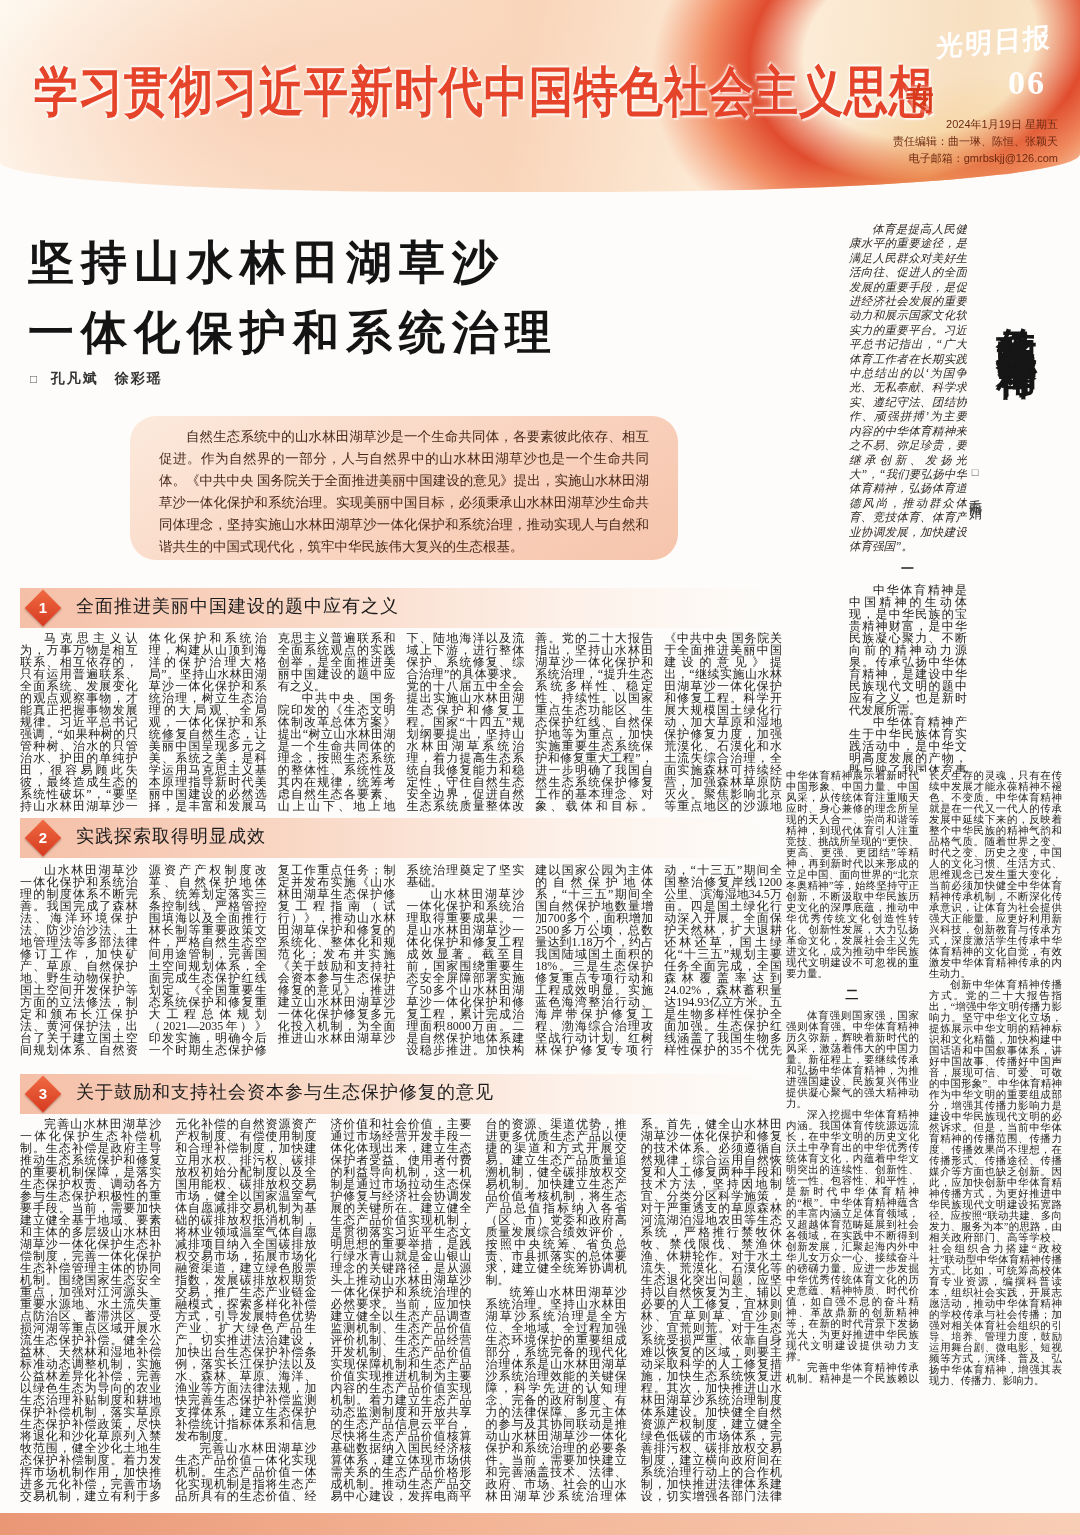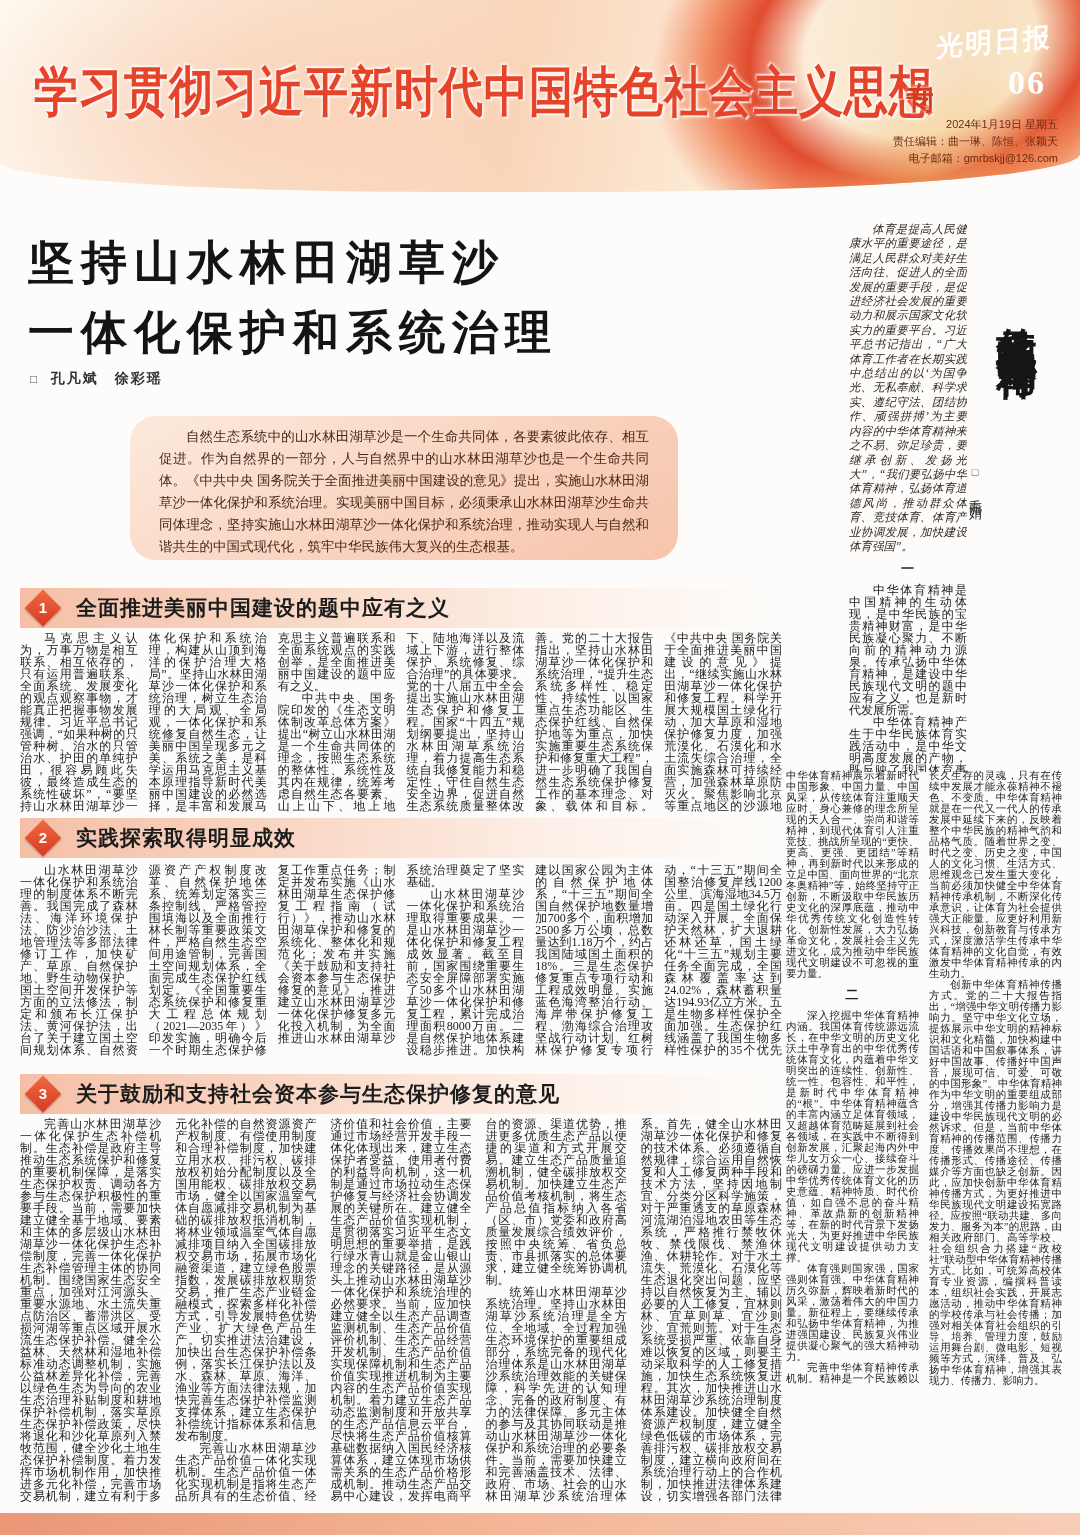--- a/index.html
+++ b/index.html
@@ -37,21 +37,21 @@
   .intro-box { position:absolute; left:130px; top:416px; width:548px; height:144px; border-radius:26px;
              background:linear-gradient(150deg,#fceadd 0%,#f9d3bf 55%,#f6c4ab 100%); padding:10px 29px 12px; }
   .intro-box p { font-size:13.5px; line-height:22px; color:#46281a; text-align:justify; text-indent:2em; }
 
   .sec-bar { position:absolute; left:20px; width:748px; height:40px;
              background:linear-gradient(90deg,#f5bfa7 0%,#f9d8c6 38%,#fdf0e8 72%,rgba(253,240,232,0) 100%); }
   .sec-bar .diamond { position:absolute; left:10px; top:7px; width:26px; height:26px; transform:rotate(45deg);
              background:linear-gradient(135deg,#f06a42,#d63a20); box-shadow:1px 1px 2px rgba(0,0,0,.25); }
   .sec-bar .dnum { position:absolute; left:10px; top:7px; width:26px; height:26px; color:#fff; font-weight:700;
              font-size:15px; text-align:center; line-height:26px; font-family:"Liberation Sans","DejaVu Sans",sans-serif; }
-  .sec-bar h2 { position:absolute; left:56px; top:6px; font-size:21px; font-weight:700; color:#1c1c1c; letter-spacing:1px; }
+  .sec-bar h2 { position:absolute; left:56px; top:6px; font-size:18px; font-weight:400; color:#1c1c1c; letter-spacing:1px; }
 
   .sec-body { position:absolute; left:20px; width:762px; overflow:hidden; column-gap:11px; }
   .sec-body .para, .sb-col .para, .sb-body .para { font-size:12px; line-height:12px; color:#1b1b1b;
              text-align:justify; text-indent:2em; }
   #sec1-body { top:632px; height:181px; column-count:6; }
   #sec2-body { top:864px; height:197px; column-count:6; }
   #sec3-body { top:1118px; height:394px; column-count:5; column-gap:14px; }
 
   
   .sidebar { position:absolute; left:780px; top:0; width:288px; height:1535px; }
@@ -156,22 +156,22 @@
     <div class="sb-title">传承和弘扬中华体育精神</div>
     <div class="sb-author">
       <span class="sq">□</span>
       <span>毛丽娟</span>
     </div>
 
     <div class="sb-body">
       <p class="para noindent">中华体育精神展示着新时代中国形象、中国力量、中国风采，从传统体育注重顺天应时、身心兼修的理念所呈现的天人合一、崇尚和谐等精神，到现代体育引人注重竞技、挑战所呈现的“更快、更高、更强、更团结”等精神，再到新时代以来形成的立足中国、面向世界的“北京冬奥精神”等，始终坚持守正创新，不断汲取中华民族历史文化的深厚底蕴，推动中华优秀传统文化创造性转化、创新性发展，大力弘扬革命文化，发展社会主义先进文化，成为推动中华民族现代文明建设不可忽视的重要力量。</p>
       <div class="divider">二</div>
       <div>
+          <p class="para">体育强则国家强，国家强则体育强。中华体育精神历久弥新，辉映着新时代的风采，激荡着伟大的中国力量。新征程上，要继续传承和弘扬中华体育精神，为推进强国建设、民族复兴伟业提供凝心聚气的强大精神动力。</p>
           <p class="para">深入挖掘中华体育精神内涵。我国体育传统源远流长，在中华文明的历史文化沃土中孕育出的中华优秀传统体育文化，内蕴着中华文明突出的连续性、创新性、统一性、包容性、和平性，是新时代中华体育精神的“根”。中华体育精神蕴含的丰富内涵立足体育领域，又超越体育范畴延展到社会各领域，在实践中不断得到创新发展，汇聚起海内外中华儿女万众一心、接续奋斗的磅礴力量。应进一步发掘中华优秀传统体育文化的历史意蕴、精神特质、时代价值，如自强不息的奋斗精神、革故鼎新的创新精神等，在新的时代背景下发扬光大，为更好推进中华民族现代文明建设提供动力支撑。</p>
-          <p class="para">体育强则国家强，国家强则体育强。中华体育精神历久弥新，辉映着新时代的风采，激荡着伟大的中国力量。新征程上，要继续传承和弘扬中华体育精神，为推进强国建设、民族复兴伟业提供凝心聚气的强大精神动力。</p>
           <p class="para">完善中华体育精神传承机制。精神是一个民族赖以长久生存的灵魂，只有在传续中发展才能永葆精神不褪色、不变质。中华体育精神就是在一代又一代人的传承发展中延续下来的，反映着整个中华民族的精神气韵和品格气质。随着世界之变、时代之变、历史之变，中国人的文化习惯、生活方式、思维观念已发生重大变化，当前必须加快健全中华体育精神传承机制，不断深化传承意识，让体育为社会提供强大正能量。应更好利用新兴科技，创新教育与传承方式，深度激活学生传承中华体育精神的文化自觉，有效激发中华体育精神传承的内生动力。</p>
           <p class="para">创新中华体育精神传播方式。党的二十大报告指出，“增强中华文明传播力影响力。坚守中华文化立场，提炼展示中华文明的精神标识和文化精髓，加快构建中国话语和中国叙事体系，讲好中国故事、传播好中国声音，展现可信、可爱、可敬的中国形象”。中华体育精神作为中华文明的重要组成部分，增强其传播力影响力是建设中华民族现代文明的必然诉求。但是，当前中华体育精神的传播范围、传播力度、传播效果尚不理想，在传播形式、传播途径、传播媒介等方面也缺乏创新。因此，应加快创新中华体育精神传播方式，为更好推进中华民族现代文明建设拓宽路径。应按照“联动共建、多向发力、服务为本”的思路，由相关政府部门、高等学校、社会组织合力搭建“政校社”联动型中华体育精神传播方式。比如，可统筹高校体育专业资源，编撰科普读本，组织社会实践，开展志愿活动，推动中华体育精神的学校传承与社会传播；加强对相关体育社会组织的引导、培养、管理力度，鼓励运用舞台剧、微电影、短视频等方式，演绎、普及、弘扬中华体育精神，增强其表现力、传播力、影响力。</p>
         </div>
 
     </div>
   </div>
 
   <div class="bottom-strip"></div>
 </div>
 

